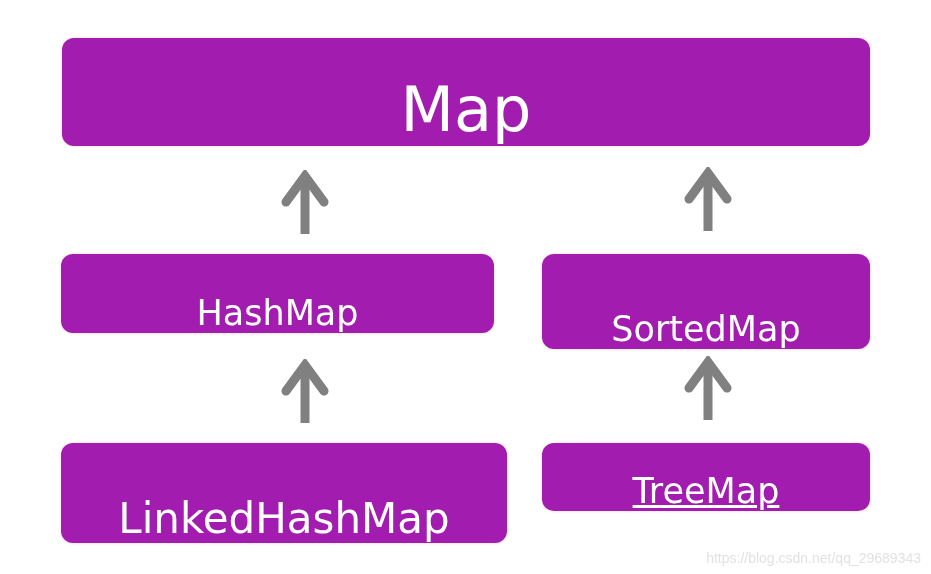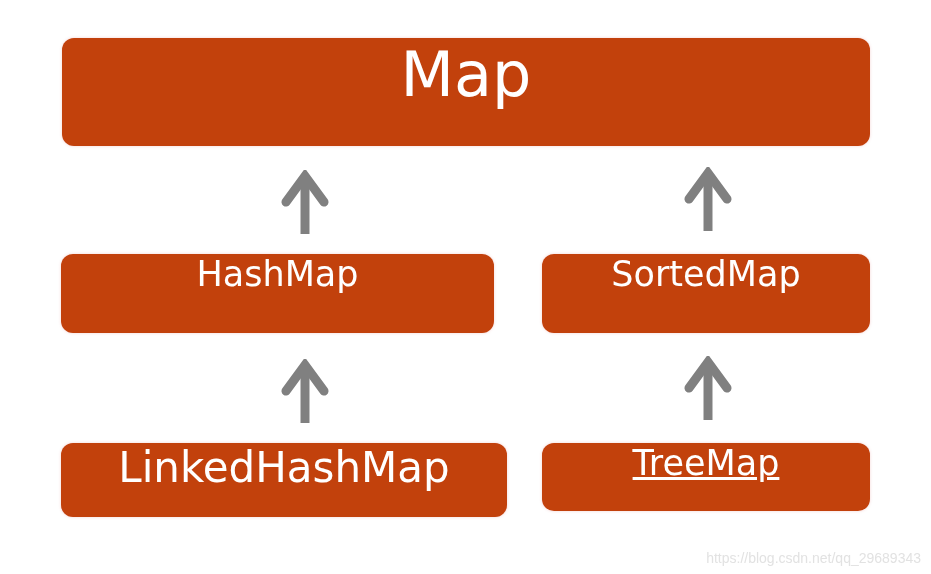--- a/index.html
+++ b/index.html
@@ -1,30 +1,30 @@
 <!DOCTYPE html>
 <html><head>
 <meta charset="utf-8">
 <style>
   html, body { margin: 0; padding: 0; }
   body {
     width: 931px; height: 574px; background: #ffffff; position: relative; overflow: hidden;
     font-family: "DejaVu Sans", "Liberation Sans", sans-serif;
   }
   .node {
-    position: absolute; background: #c2410c; color: #ffffff; border-radius: 12px;
-    display: flex; align-items: flex-start; justify-content: center;
+    position: absolute; background: #a21caf; color: #ffffff; border-radius: 12px;
+    display: flex; align-items: flex-end; justify-content: center;
     box-shadow: 0 0 3px rgba(212,73,77,0.25);
   }
   .node span { font-weight: normal; letter-spacing: 0px; }
   #n-map { left: 62px; top: 38px; width: 808px; height: 108px; }
   #n-map span { font-size: 62px; }
   #n-hash { left: 61px; top: 254px; width: 433px; height: 79px; }
-  #n-sorted { left: 542px; top: 254px; width: 328px; height: 79px; }
-  #n-linked { left: 61px; top: 443px; width: 446px; height: 74px; }
+  #n-sorted { left: 542px; top: 254px; width: 328px; height: 95px; }
+  #n-linked { left: 61px; top: 443px; width: 446px; height: 100px; }
   #n-tree { left: 542px; top: 443px; width: 328px; height: 68px; text-decoration: underline; }
   #n-hash span, #n-sorted span, #n-linked span, #n-tree span { font-size: 35px; }
   #n-linked span { font-size: 42px; }
   .arrow { position: absolute; width: 50px; height: 66px; }
   #a1 { left: 280px; top: 170px; }
   #a2 { left: 683px; top: 167px; }
   #a3 { left: 280px; top: 359px; }
   #a4 { left: 683px; top: 356px; }
   .watermark {
     position: absolute; right: 10px; bottom: 8px; font-size: 14px; color: #e2e2e2;

